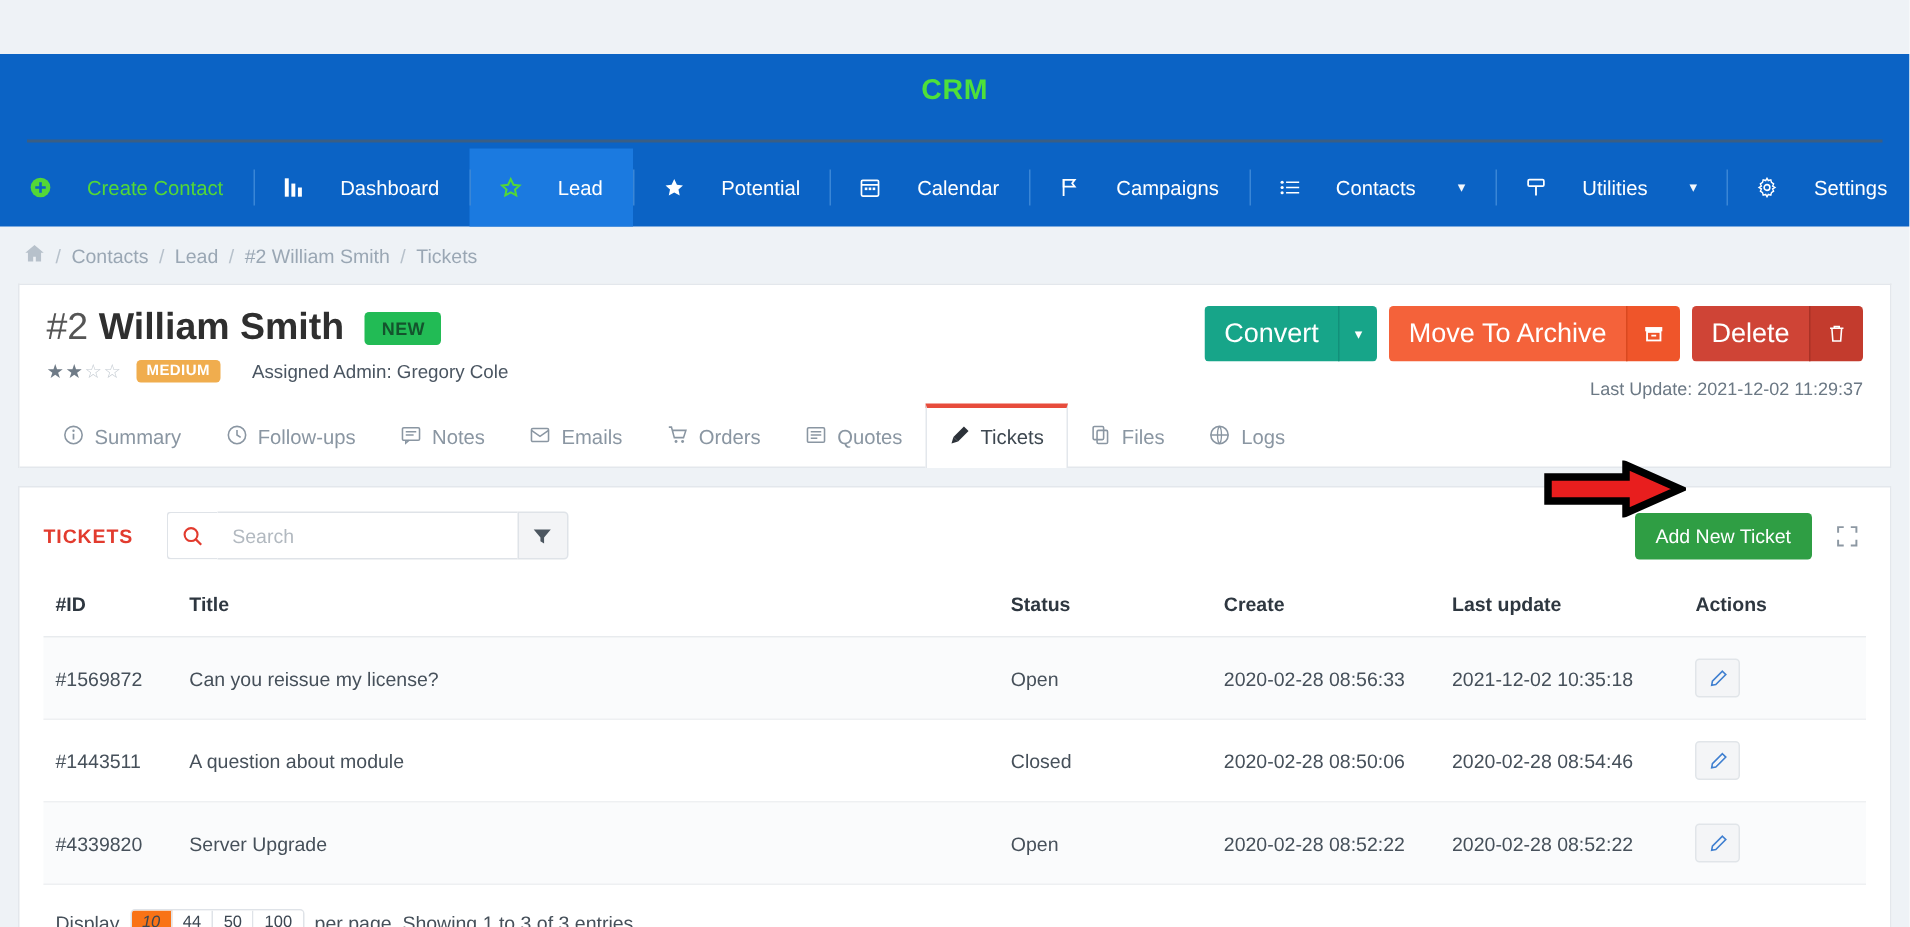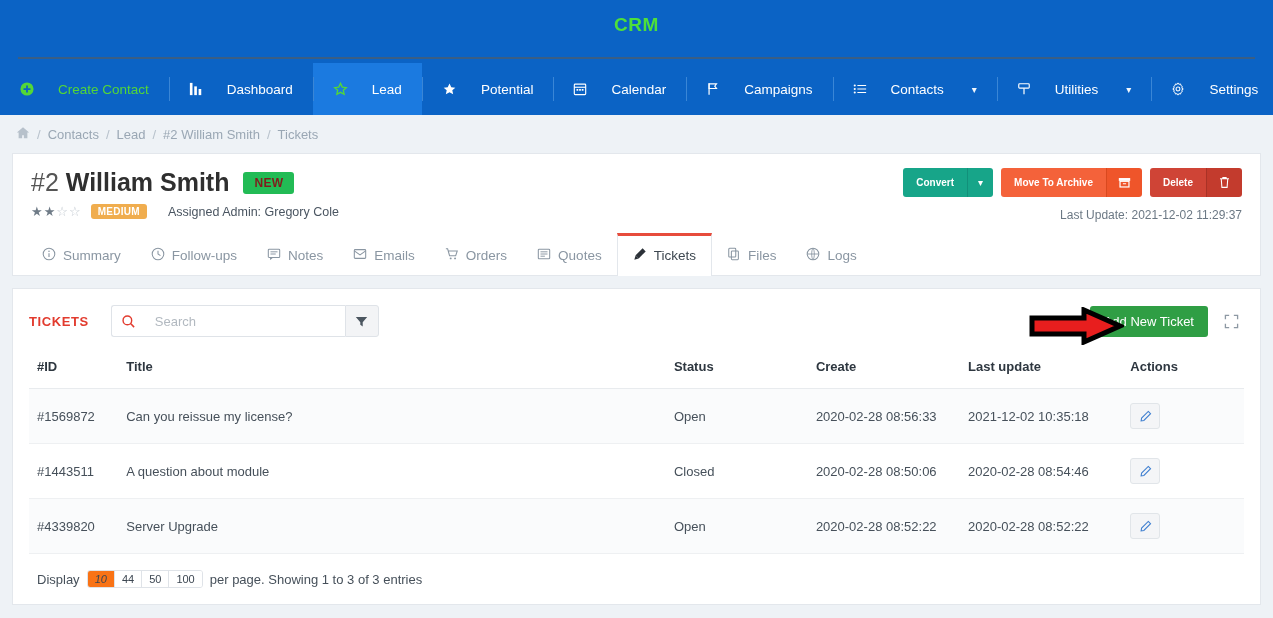--- a/index.html
+++ b/index.html
@@ -20,20 +20,21 @@
     height: 115px;
     position: relative;
   }
   .brand {
     text-align: center;
     padding-top: 14px;
     font-size: 19px;
     font-weight: bold;
     color: #4ee03a;
     letter-spacing: .5px;
+    margin-top: 36px;
   }
   .brand-rule {
     position: absolute;
     left: 18px; right: 18px; top: 57px;
     border-top: 2px solid #3a5e84;
   }
   .nav {
     position: absolute;
     left: 0; right: 0; top: 63px;
     height: 52px;
@@ -100,21 +101,21 @@
 
   .title-row { display: flex; align-items: center; gap: 14px; }
   .title {
     font-size: 25px;
     color: #2f2f2f;
   }
   .title .num { font-weight: normal; color: #555; }
   .title .nm { font-weight: bold; }
   .badge-new {
     background: #22bb55;
-    color: #7f1d1d;
+    color: #14532d;
     font-size: 12px;
     font-weight: bold;
     padding: 4px 11px;
     border-radius: 3px;
     letter-spacing: .3px;
   }
 
   .sub-row {
     display: flex;
     align-items: center;
@@ -139,28 +140,27 @@
   .actions-abs {
     position: absolute;
     right: 18px;
     top: 14px;
     text-align: right;
   }
   .btn-row { display: flex; gap: 8px; justify-content: flex-end; }
   .btn {
     border: none;
     color: #fff;
-    font-size: 10px;
+    font-size: 18px;
     font-family: inherit;
     padding: 8px 13px;
     border-radius: 3px;
     cursor: pointer;
     display: inline-flex;
     align-items: center;
-    font-weight: bold;
   }
   .btn-split { display: inline-flex; border-radius: 3px; overflow: hidden; }
   .btn-convert { background: #17a589; border-radius: 0; }
   .btn-convert-caret {
     background: #17a589;
     color: #fff;
     border: none;
     border-left: 1px solid #12907a;
     padding: 8px 10px;
     cursor: pointer;

